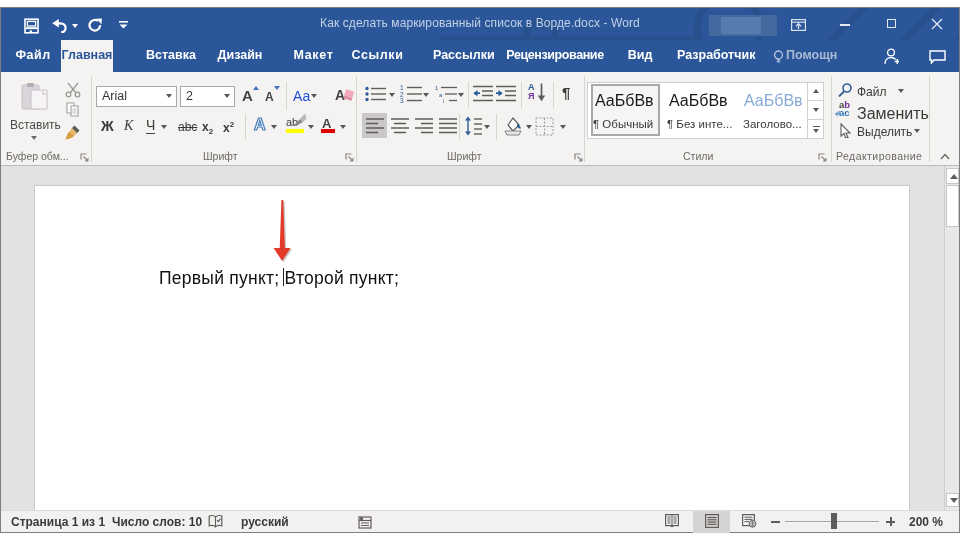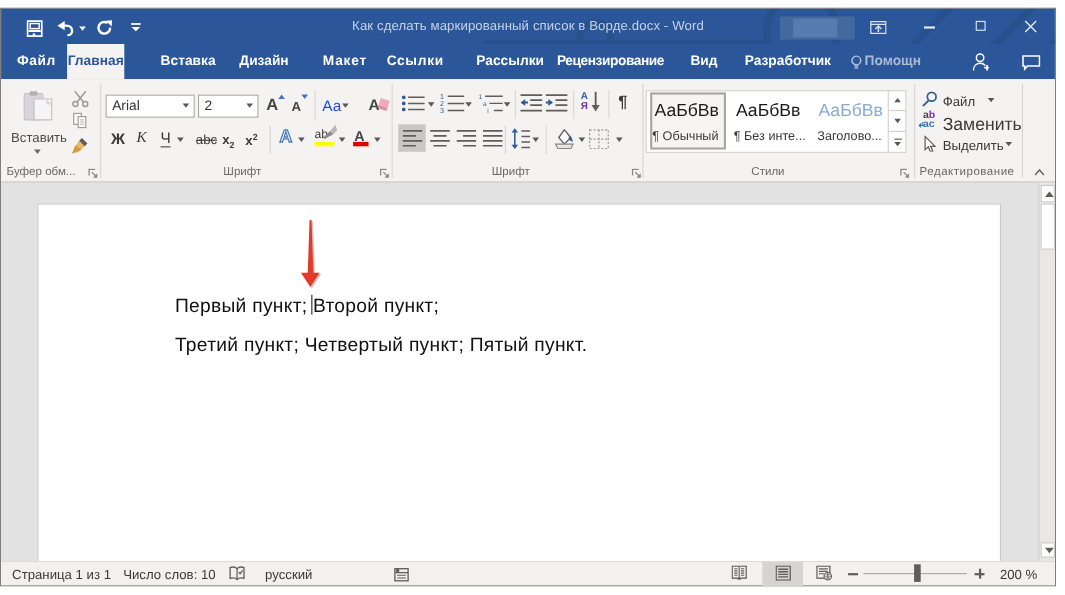--- a/index.html
+++ b/index.html
@@ -26,21 +26,21 @@
 .ribtxt { position:absolute; color:#3b3a39; white-space:nowrap; }
 
 #docarea { position:absolute; left:0; top:158px; width:958px; height:344px; background:#e2e2e2; overflow:hidden; }
 #page { position:absolute; left:33px; top:19px; width:876px; height:326px; background:#fff; border:1px solid #c9c9c9; border-bottom:none; }
 .dtext { position:absolute; font-size:17.5px; color:#111; white-space:nowrap; letter-spacing:0.25px; }
 
 #vscroll { position:absolute; right:0; top:0; width:15px; height:344px; background:#e9e8e7; border-left:1px solid #cecece; }
 .sbtn { position:absolute; left:1px; width:13px; background:#fff; border:1px solid #c6c6c6; }
 
 #statusbar { position:absolute; left:0; top:502px; width:958px; height:22px; background:#f2f1f0; border-top:1px solid #dedcda; font-size:12px; color:#3b3a39; }
-.st { position:absolute; top:4px; white-space:nowrap; }
+.st { position:absolute; top:4px; white-space:nowrap;font-weight:bold; }
 svg { display:block; }
 </style>
 </head>
 <body>
 <div id="stage">
 <div id="win">
 
   <div id="titlebar">
     <svg class="abs" style="left:0;top:0" width="958" height="32" viewBox="0 0 958 32">
       <g stroke="#27508d" stroke-width="7" fill="none">
@@ -430,21 +430,20 @@
     <div id="page"></div>
 
     <svg class="abs" style="left:269px;top:33px" width="26" height="66" viewBox="0 0 26 66">
       <polygon points="11.4,1 13.2,1 14.9,50 9.7,50" fill="#c9c5c2" transform="translate(1.4,1.2)"></polygon>
       <polygon points="3.6,49 20.6,49 12.1,62" fill="#c9c5c2" transform="translate(1.4,1.2)"></polygon>
       <polygon points="11.4,1 13.2,1 14.9,50 9.7,50" fill="#e23b2a"></polygon>
       <polygon points="3.6,49 20.6,49 12.1,62" fill="#e23b2a"></polygon>
     </svg>
     <div class="dtext" style="left:158px;top:101.5px">Первый пункт; Второй пункт;</div>
     <div class="abs" style="left:281.5px;top:102px;width:1.4px;height:18px;background:#222"></div>
-    <div class="dtext" style="left:158px;top:136.5px">Третий пункт; Четвертый пункт; Пятый пункт.</div>
 
     <div id="vscroll">
       <div class="sbtn" style="top:2px;height:16px">
         <div class="abs" style="left:2.5px;top:5px;width:0;height:0;border-left:4px solid transparent;border-right:4px solid transparent;border-bottom:5.5px solid #5f5d5b"></div>
       </div>
       <div class="sbtn" style="top:19px;height:42px"></div>
       <div class="sbtn" style="top:327px;height:14px">
         <div class="abs" style="left:2.5px;top:4px;width:0;height:0;border-left:4px solid transparent;border-right:4px solid transparent;border-top:5.5px solid #5f5d5b"></div>
       </div>
     </div>

